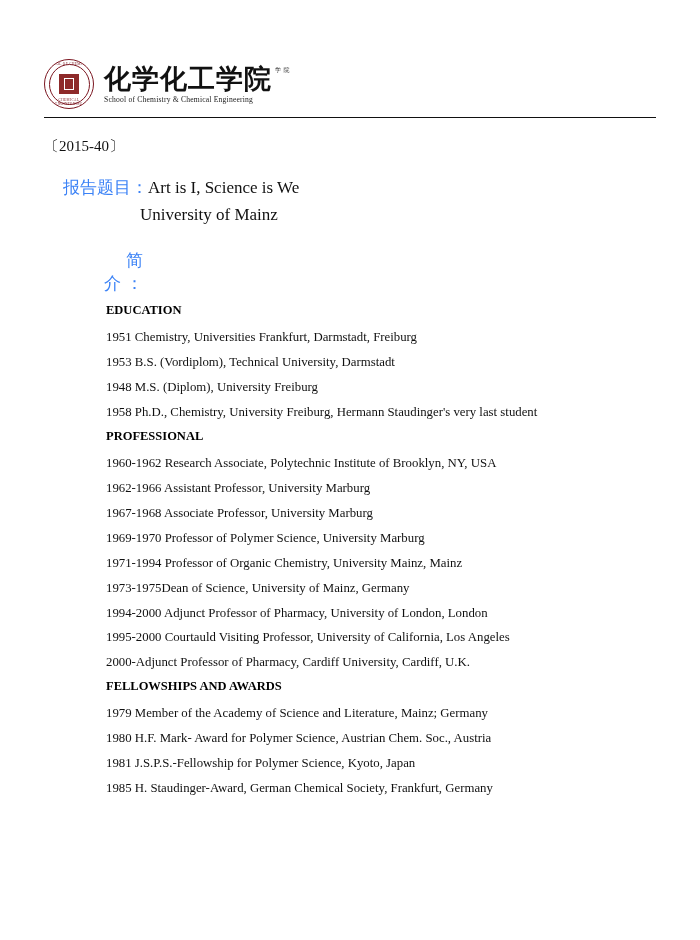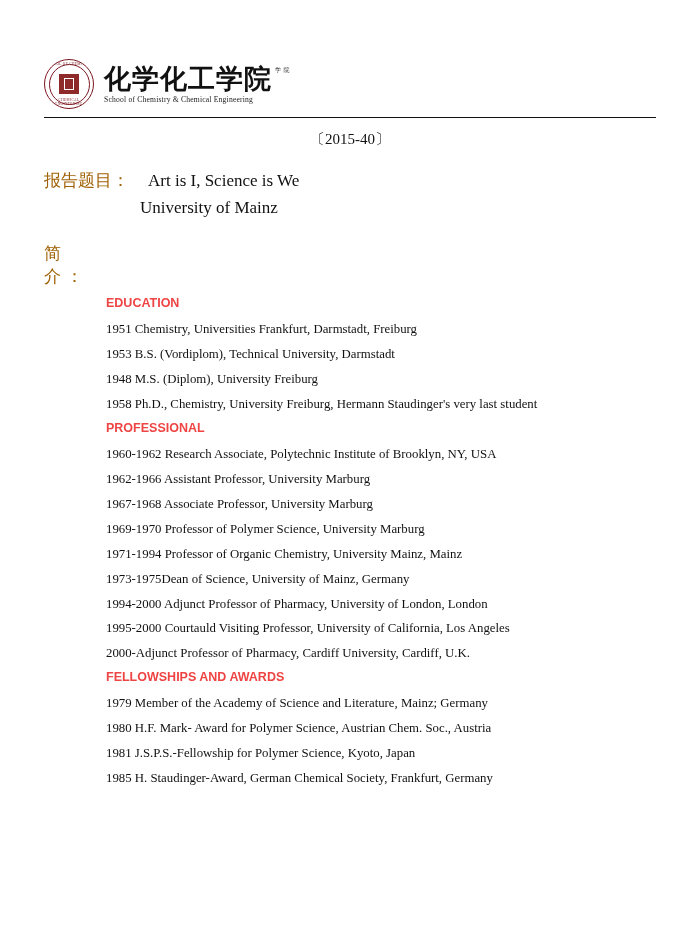--- a/index.html
+++ b/index.html
@@ -117,42 +117,42 @@
   .doc-title {
     text-align: center;
     font-family: "DejaVu Serif", "Liberation Serif", serif;
     font-size: 34px;
     font-weight: bold;
     letter-spacing: 10px;
     margin-top: 26px;
     color: #000;
   }
   .doc-number {
-    text-align: center;
     font-size: 15px;
-    margin-top: 12px;
+    margin-top: 19px;
     color: #111;
     font-family: "Liberation Serif", serif;
   }
 
   
   .meta {
     margin-top: 20px;
   }
   .meta-row {
     display: flex;
     align-items: baseline;
     margin-bottom: 8px;
   }
   .meta-label {
     flex: 0 0 auto;
     width: 104px;
     font-family: "DejaVu Serif", "Liberation Serif", serif;
     font-size: 17px;
-    color: #a16207;
+    color: #3b82f6;
+    text-align: right;
   }
   .meta-label.spaced {
     letter-spacing: 5px;
   }
   .meta-value {
     font-size: 17px;
     font-family: "Liberation Serif", serif;
     color: #111;
   }
   .meta-value.indent {
@@ -167,23 +167,23 @@
   .bio {
     margin-left: 62px;
     margin-top: 6px;
   }
   .bio-section + .bio-section {
     margin-top: 4px;
   }
   .bio-head {
     font-size: 12.5px;
     font-weight: bold;
-    color: #ef4444;
+    color: #000000;
     margin-bottom: 7px;
-    font-family: Liberation Sans, sans-serif;
+    font-family: Liberation Serif, serif;
   }
   .bio-line {
     font-size: 12.8px;
     color: #111;
     line-height: 1.95;
     font-family: "Liberation Serif", serif;
     white-space: nowrap;
   }
 </style>
 </head>

